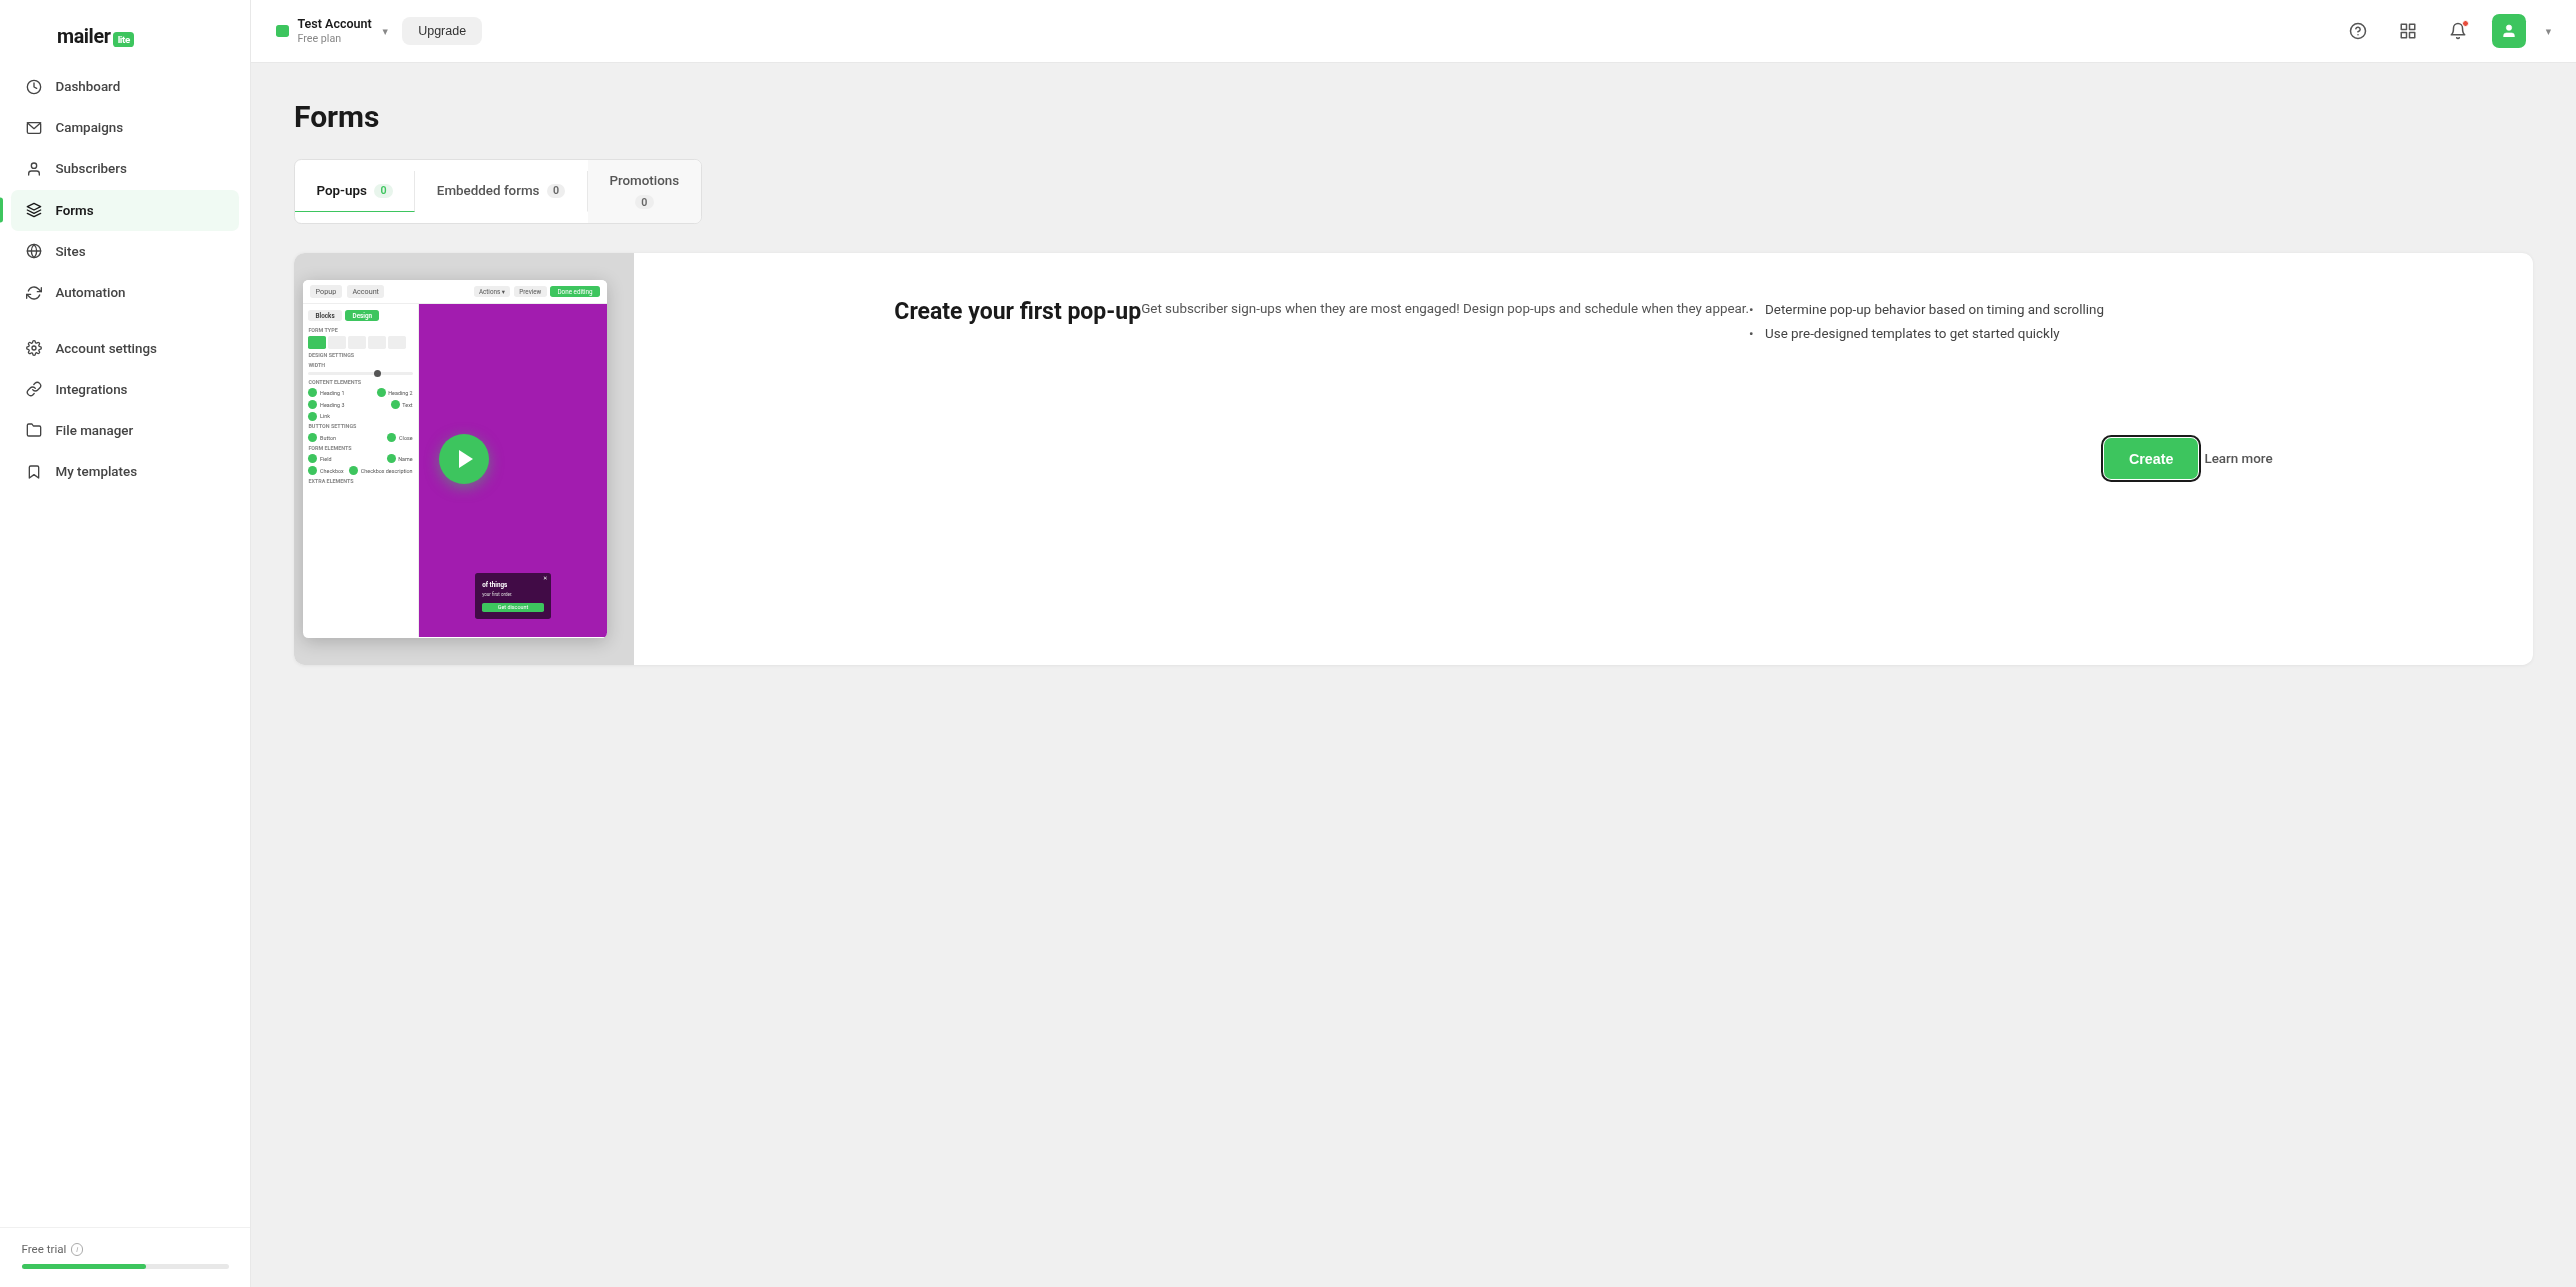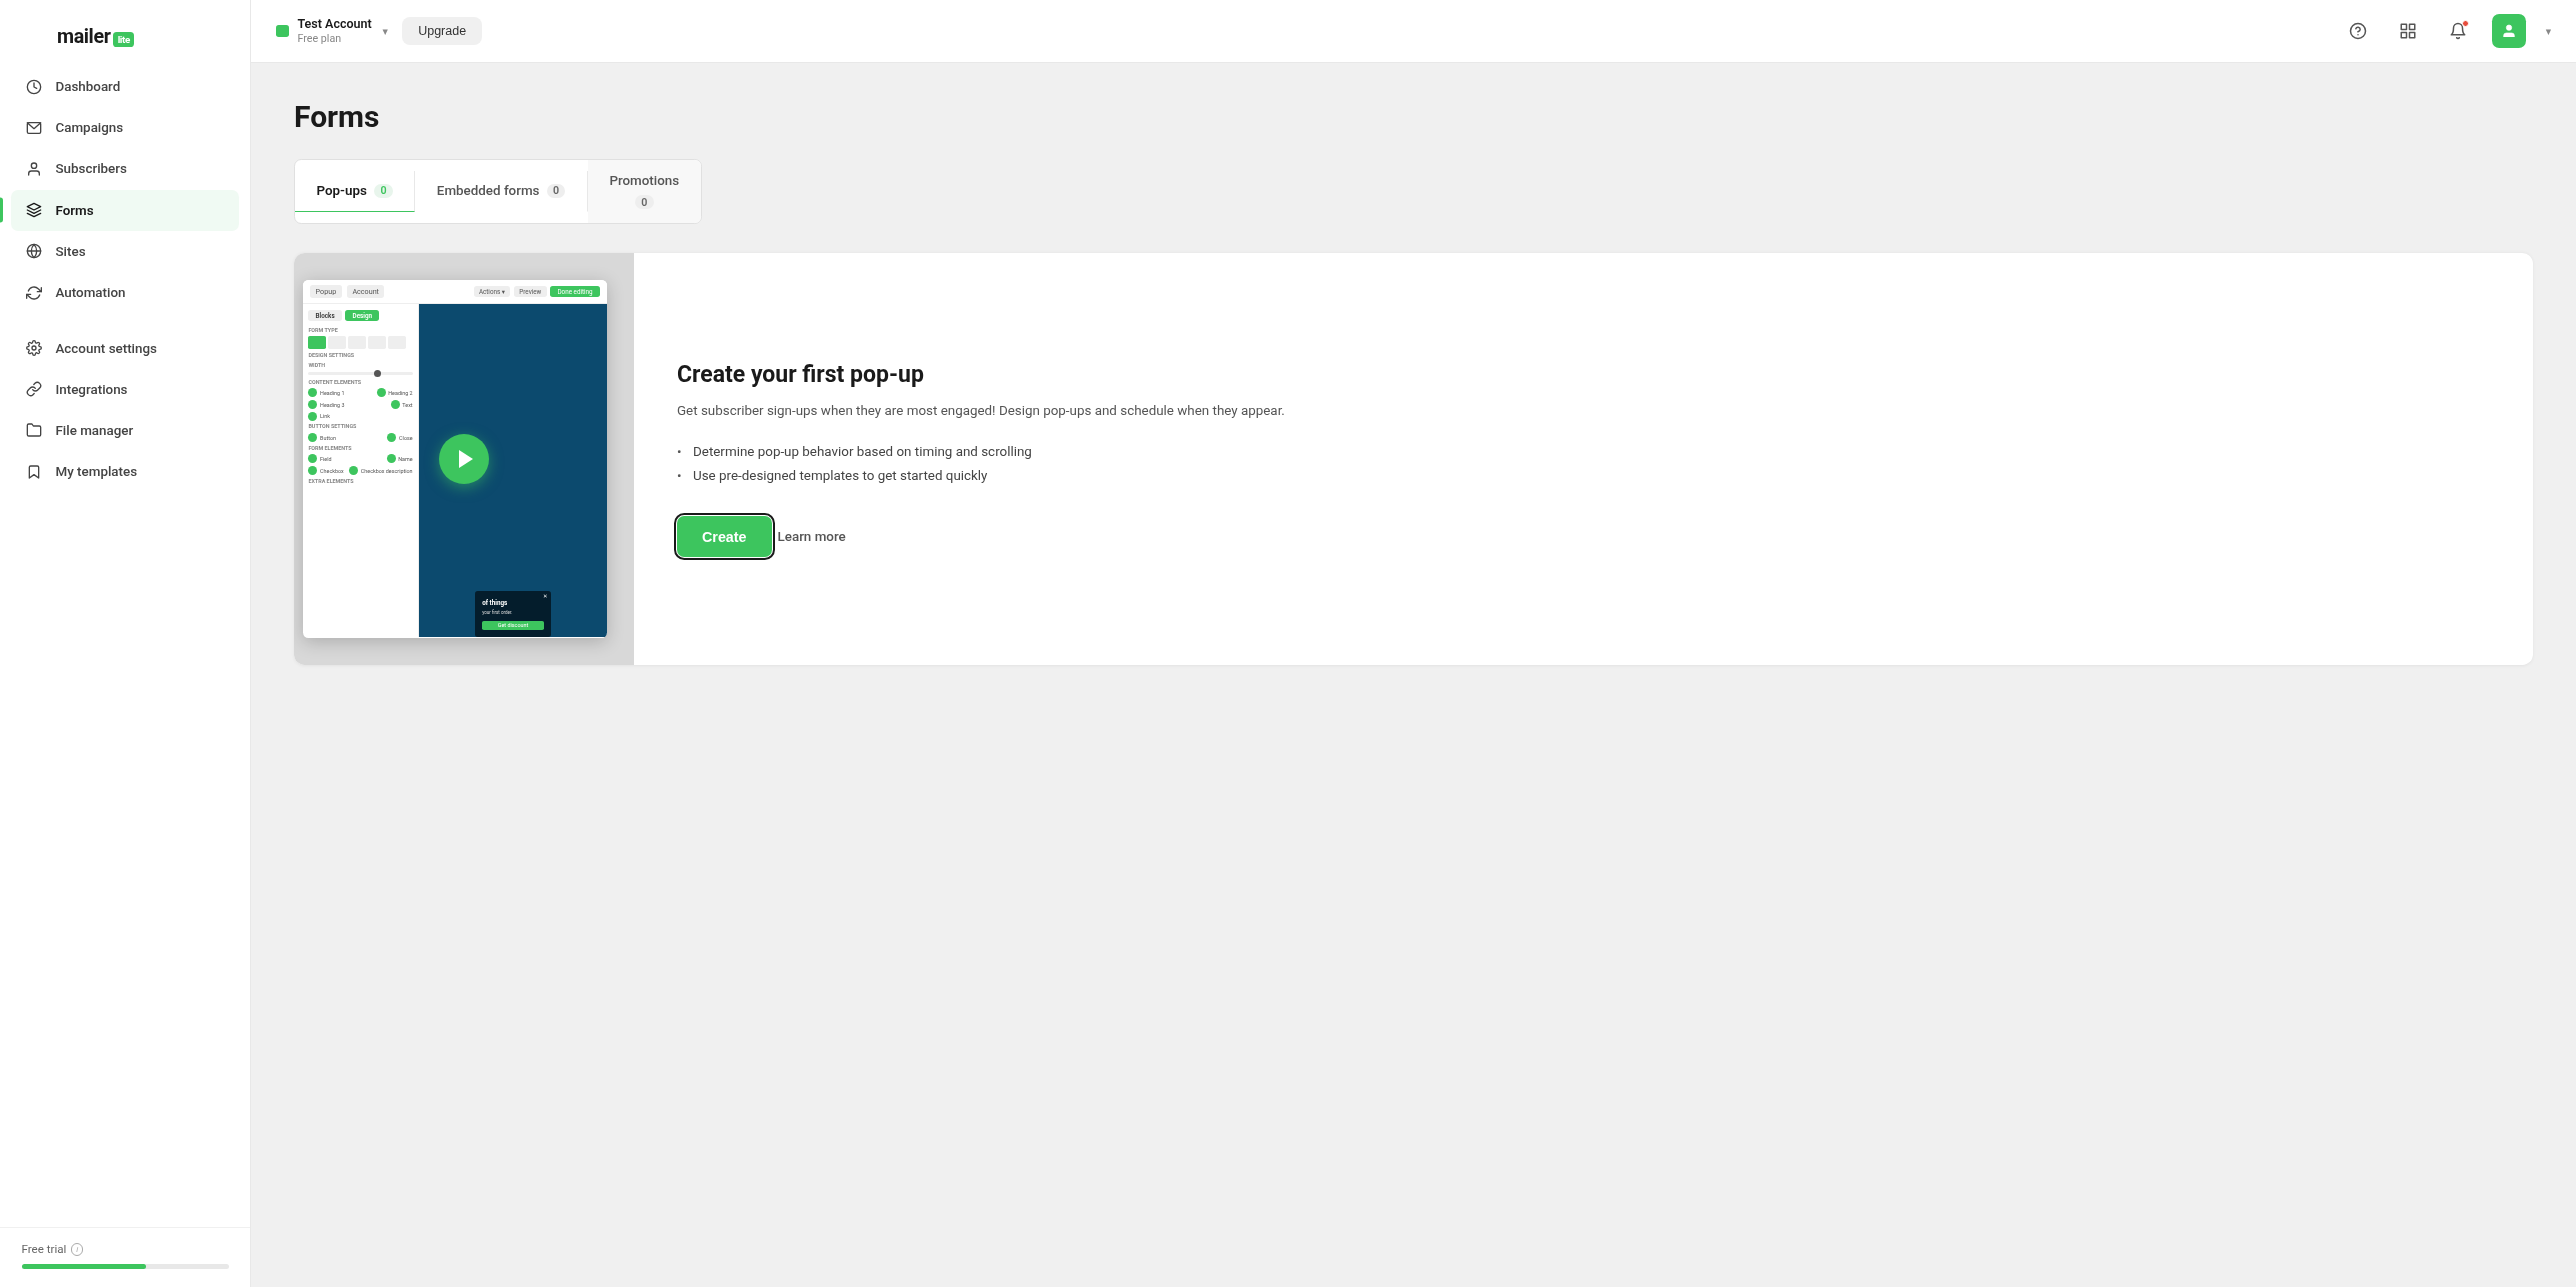--- a/index.html
+++ b/index.html
@@ -395,25 +395,26 @@
       background: #3dc55e;
       border-radius: 50%;
       flex-shrink: 0;
     }
     .editor-element-label {
       font-size: 5.4px;
       color: #555;
     }
     .editor-canvas {
       flex: 1;
-      background: #0c4a6e;
+      background: #a21caf;
       position: relative;
       display: flex;
       align-items: flex-end;
       justify-content: center;
+      padding-bottom: 18px;
     }
     .popup-preview-card {
       background: rgba(0,0,0,0.6);
       border-radius: 2.7px;
       padding: 7.2px;
       width: 76px;
       position: relative;
     }
     .popup-preview-x {
       position: absolute;
@@ -463,21 +464,21 @@
       border-bottom: 9px solid transparent;
       border-left: 14.3px solid #fff;
       margin-left: 3.6px;
     }
 
     
     .forms-info {
       flex: 1;
       padding: 45px 43px;
       display: flex;
-      flex-direction: column;
+      flex-direction: row;
       justify-content: center;
     }
     .forms-info-title {
       font-size: 23px;
       font-weight: 700;
       color: #1a1a1a;
       margin-bottom: 12.5px;
     }
     .forms-info-desc {
       font-size: 13.4px;

